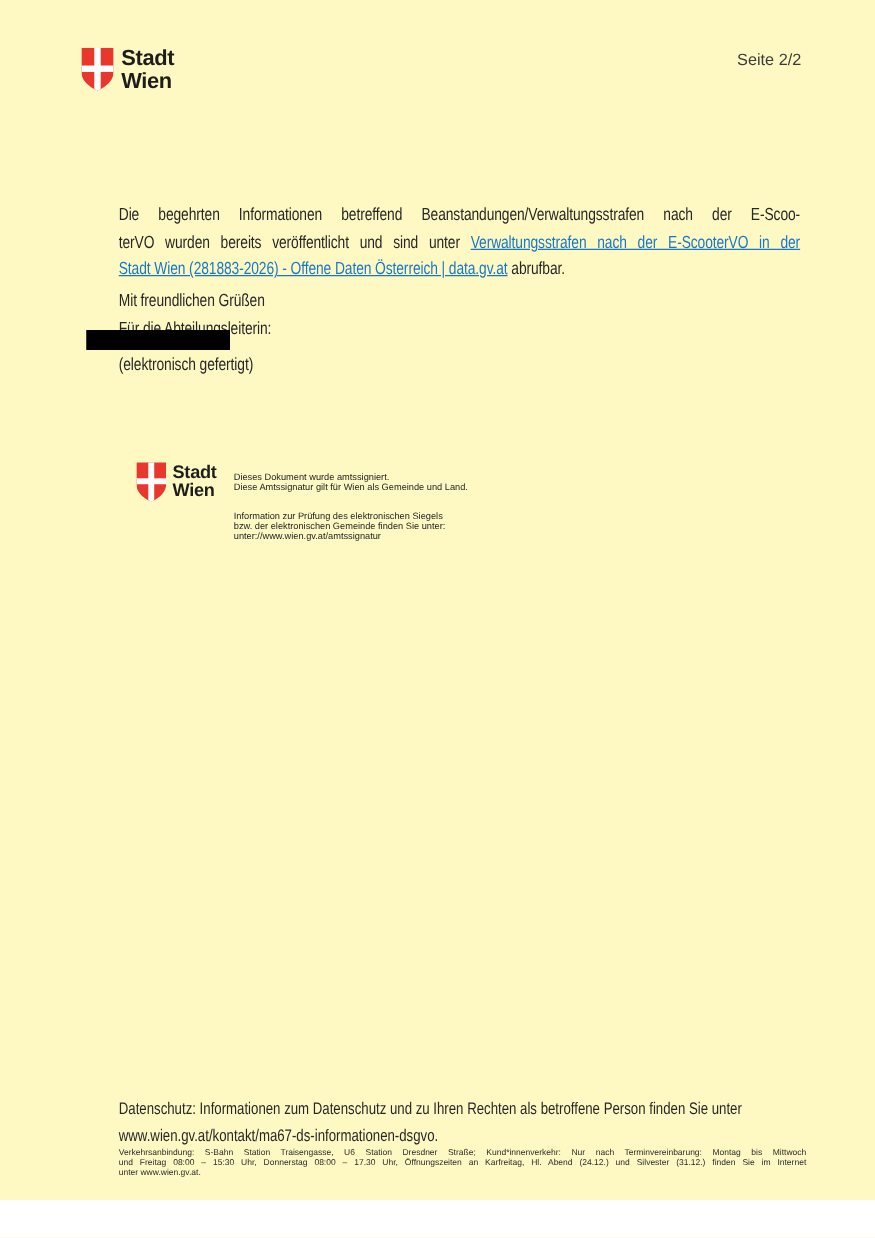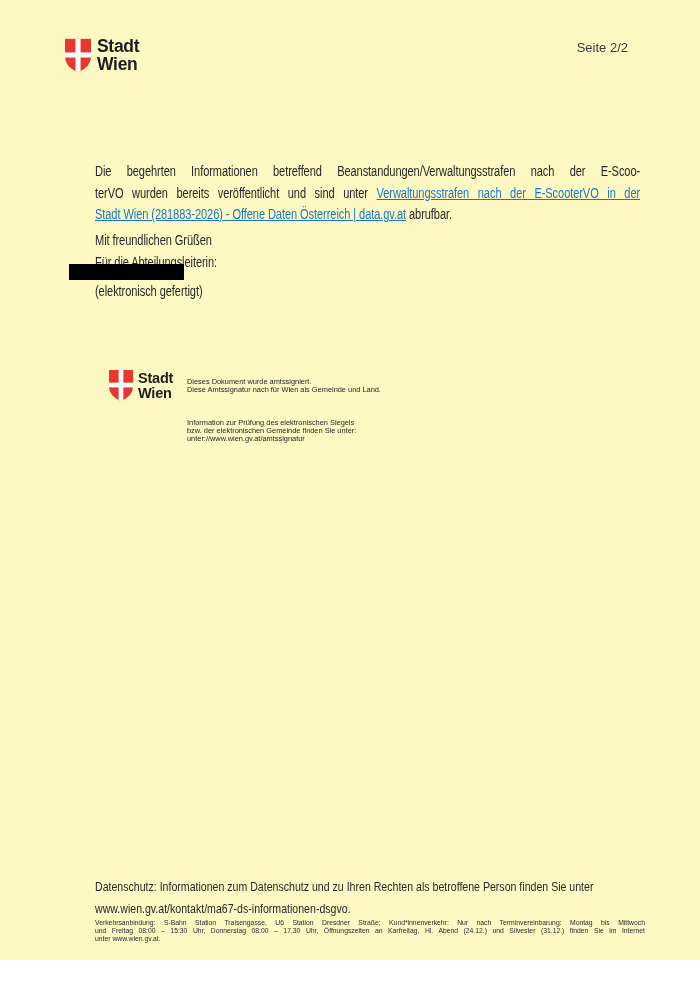--- a/index.html
+++ b/index.html
@@ -7,41 +7,41 @@
     position:relative;
     width:700px;height:960px;
     background:#fef9c3;
     font-family:"Liberation Sans", sans-serif;
     color:#272727;
     overflow:hidden;
   }
   
   .brand{position:absolute;left:65px;top:38px;display:flex;align-items:center;gap:6px;}
   .brand .wordmark{font-weight:700;font-size:17.5px;line-height:17.5px;color:#1d1d1b;letter-spacing:-0.3px;}
-  .pagenum{position:absolute;top:41px;right:72px;font-size:13px;line-height:13px;color:#3a3a3a;}
+  .pagenum{position:absolute;top:41px;right:59px;font-size:13px;line-height:13px;color:#3a3a3a;}
 
   
   .squeeze{transform:scaleX(0.79);transform-origin:0 0;width:690px;}
   .bodytext{font-size:14px;line-height:21.7px;letter-spacing:-0.1px;color:#272727;}
   .jline{text-align:justify;text-align-last:justify;}
   .pre{white-space:pre-wrap;}
   .nowrap{white-space:nowrap;}
   a.doclink, .linktext{color:#1878c8;text-decoration:underline;text-decoration-color:#1878c8;cursor:pointer;}
 
   .para{position:absolute;left:95px;top:161px;}
   .closing{position:absolute;left:95px;top:230px;}
   .gefertigt{position:absolute;left:95px;top:281px;}
 
   .redaction{position:absolute;left:69px;top:264px;width:115px;height:16px;background:#000;}
 
   
   .sig-logo{position:absolute;left:109px;top:369px;display:flex;align-items:center;gap:5px;}
   .sig-logo .wordmark{font-weight:700;font-size:14.5px;line-height:15px;color:#1d1d1b;letter-spacing:-0.2px;}
   .sig-text{position:absolute;left:187px;top:378px;font-size:7.4px;line-height:8.35px;color:#1e1e1e;}
-  .sig-text .grp2{margin-top:24px;}
+  .sig-text .grp2{margin-top:14px;}
 
   
   .privacy{position:absolute;left:95px;top:876px;font-size:13.4px;line-height:21.5px;color:#272727;}
   .fineprint{position:absolute;left:95px;top:919px;width:550px;font-size:6.8px;line-height:8.1px;color:#2b2b2b;}
   .fj{text-align:justify;text-align-last:justify;}
 </style>
 </head>
 <body>
 
 <div class="page">
@@ -115,21 +115,21 @@
     </span>
     <span class="wordmark">
       <div>Stadt</div>
       <div>Wien</div>
     </span>
   </div>
 
   <div class="sig-text">
     <div class="grp1">
       <div class="nowrap">Dieses Dokument wurde amtssigniert.</div>
-      <div class="nowrap">Diese Amtssignatur nach für Wien als Gemeinde und Land.</div>
+      <div class="nowrap">Diese Amtssignatur gilt für Wien als Gemeinde und Land.</div>
     </div>
     <div class="grp2">
       <div class="nowrap">Information zur Prüfung des elektronischen Siegels</div>
       <div class="nowrap">bzw. der elektronischen Gemeinde finden Sie unter:</div>
       <div class="nowrap">unter://www.wien.gv.at/amtssignatur</div>
     </div>
   </div>
 
   <div class="privacy">
     <div class="squeeze">

